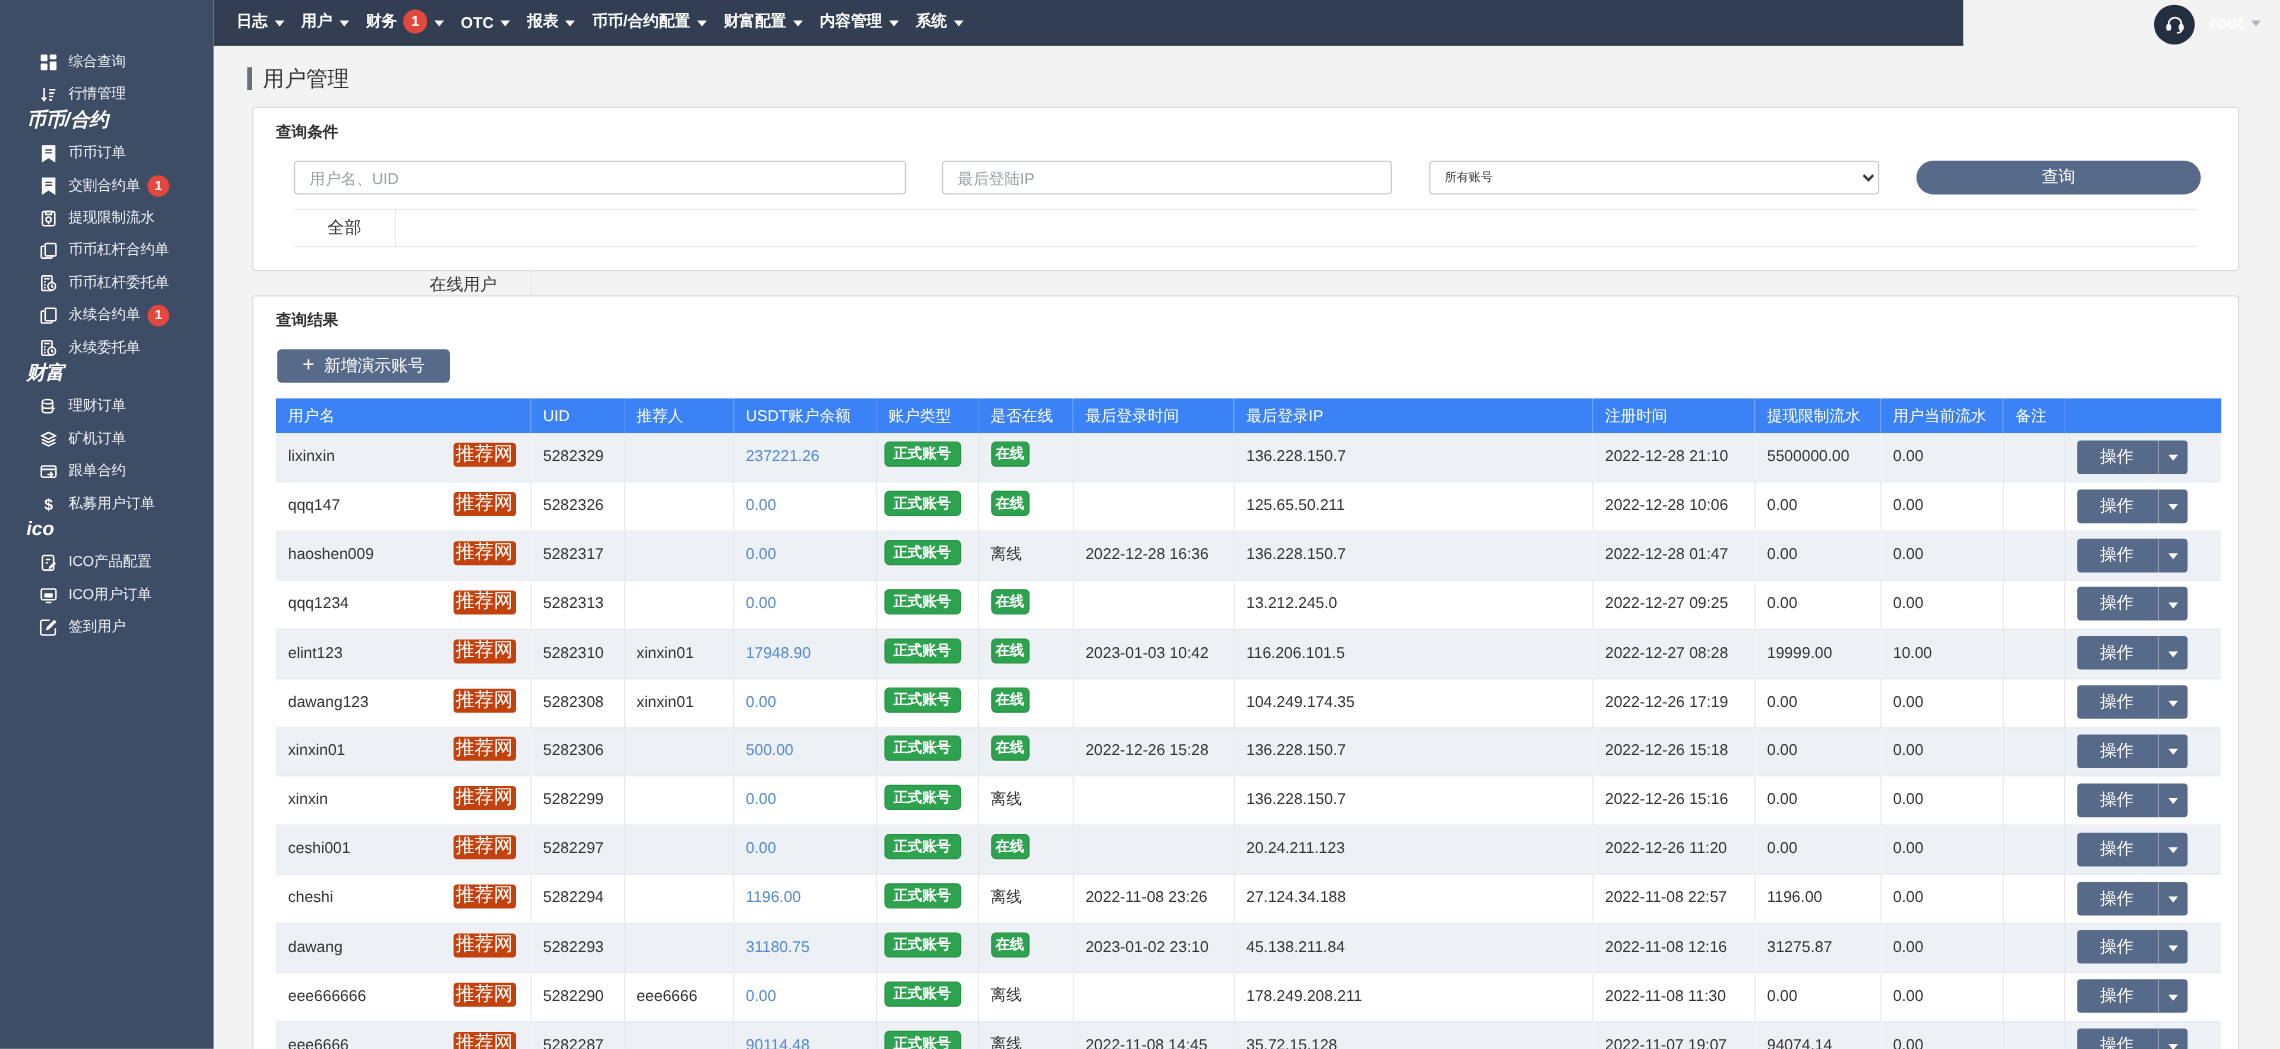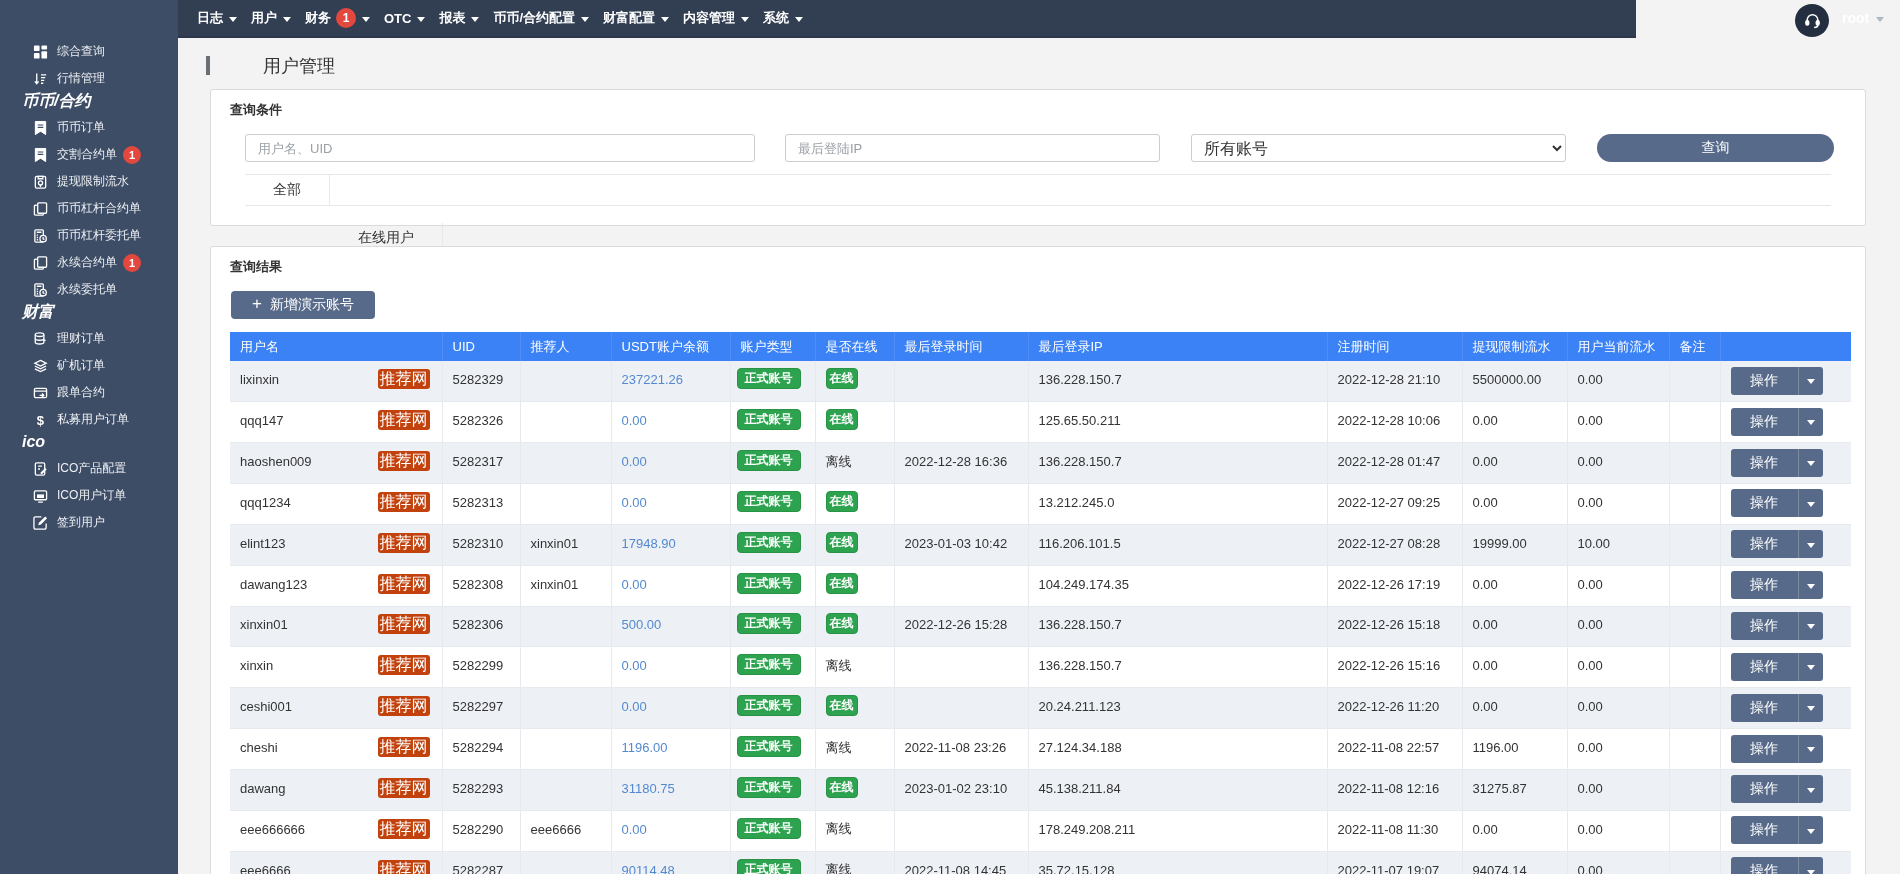--- a/index.html
+++ b/index.html
@@ -16,30 +16,30 @@
 
 .smenu { padding-top:38px; }
 .sitem { position:relative; height:27px; display:flex; align-items:center; color:#eef1f5; font-size:12px; }
 .sicon { position:absolute; left:33px; top:50%; transform:translateY(-50%); width:15px; height:15px; display:flex; }
 .stxt { margin-left:57px; }
 .sbadge { display:inline-block; min-width:18px; height:18px; line-height:18px; border-radius:9px; background:#e2483d; color:#fff; text-align:center; font-size:11px; font-weight:bold; margin-left:6px; }
 .shdr { height:22px; line-height:17px; color:#fff; font-size:16px; font-weight:bold; padding-left:22px;font-style:italic; }
 
 .title { position:absolute; left:206px; top:54px; height:21px; }
 .tbar { position:absolute; left:0; top:2px; width:4px; height:19px; background:#6a6f75; }
-.ttxt { position:absolute; left:13px; top:0; font-size:18px; color:#333; white-space:nowrap;margin-left:44px; }
+.ttxt { position:absolute; left:13px; top:0; font-size:18px; color:#333; white-space:nowrap; }
 .card { position:absolute; background:#fff; border:1px solid #d9dcdf; border-radius:3px; }
 #card1 { left:210px; top:89px; width:1656px; height:137px; }
 #card2 { left:210px; top:246px; width:1656px; height:660px; }
 .clabel { position:absolute; left:19px; top:11px; font-size:13px; font-weight:bold; color:#333; }
 .inp { position:absolute; top:44px; height:28px; border:1px solid #ccc; border-radius:3px; background:#fff; font-size:13px; color:#333; padding:0 12px; font-family:"Liberation Sans",sans-serif; }
 .inp::placeholder { color:#9aa0a6; opacity:1; }
 #inp1 { left:34px; width:510px; }
 #inp2 { left:574px; width:375px; }
-#sel1 { left:980px; width:375px; position:absolute; top:44px; height:28px; border:1px solid #ccc; border-radius:3px; background:#fff; font-size:16px; color:#333; padding:0 8px; font-family:"Liberation Sans",sans-serif; }
+#sel1 { left:980px; width:375px; position:absolute; top:44px; height:28px; border:1px solid #ccc; border-radius:3px; background:#fff; font-size:10px; color:#333; padding:0 8px; font-family:"Liberation Sans",sans-serif; }
 #qbtn { position:absolute; left:1386px; top:44px; width:237px; height:28px; background:#586a8a; border:none; border-radius:14px; color:#fff; font-size:14px; font-family:"Liberation Sans",sans-serif; }
 .tabs { position:absolute; left:34px; top:84px; width:1586px; height:32px; border-top:1px solid #e8e8e8; border-bottom:1px solid #e8e8e8; display:flex; }
 .tab { height:100%; border-right:1px solid #e8e8e8; display:flex; align-items:center; justify-content:center; font-size:14px; color:#333; }
 #tab1 { width:85px; }
 #tab2 { width:113px;margin-top:48px; }
 .addbtn { position:absolute; left:20px; top:44px; width:144px; height:28px; background:#586a8a; border-radius:4px; color:#fff; font-size:14px; display:flex; align-items:center; justify-content:center; }
 .addbtn .plus { font-size:17px; margin-right:8px; font-weight:normal; position:relative; top:-1px; }
 
 .tblwrap { position:absolute; left:19px; top:85px; width:1621px; }
 table { border-collapse:collapse; table-layout:fixed; width:1621px; font-size:13px; color:#333; }

